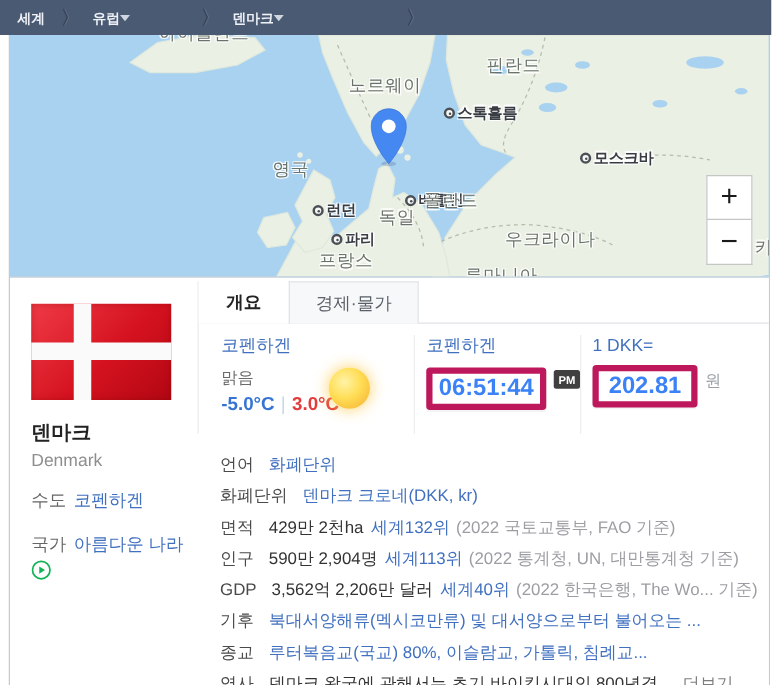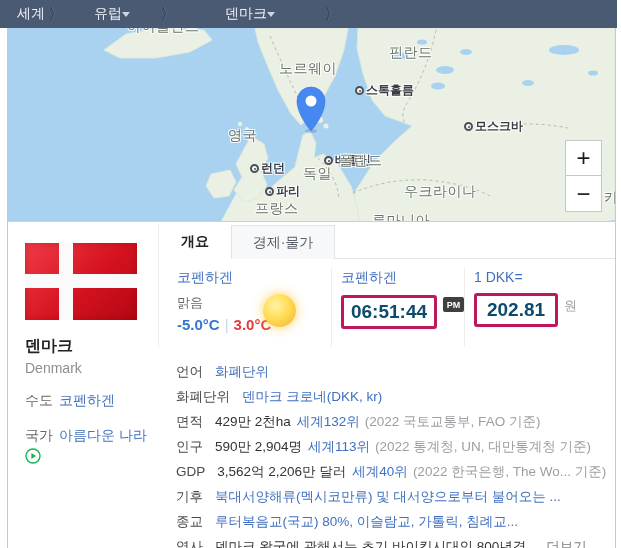--- a/index.html
+++ b/index.html
@@ -3,22 +3,22 @@
 <meta charset="utf-8">
 <style>
   * { margin:0; padding:0; box-sizing:border-box; }
   html,body { width:621px; height:548px; background:#fff; overflow:hidden;
     font-family:"Liberation Sans","DejaVu Sans",sans-serif; }
   .page { position:relative; width:621px; height:548px; }
 
   
   .topbar { position:absolute; left:0; top:0; width:617px; height:28px;
     background:#4b5a73; display:flex; align-items:center; }
-  .crumb { color:#eef1f6; font-size:14px; font-weight:400; height:28px;
-    display:flex; align-items:center; justify-content:center; cursor:pointer; }
+  .crumb { color:#eef1f6; font-size:11px; font-weight:700; height:28px;
+    display:flex; align-items:center; justify-content:flex-start; cursor:pointer; }
   .crumb.first { padding:0 0 0 14px; width:48px; }
   .crumb.w2 { width:96px; padding:0 10px 0 10px; }
   .crumb.w3 { width:148px; padding:0 10px 0 10px; }
   .sep { color:#39465a; font-size:15px; font-weight:700; width:16px; text-align:center;
     text-shadow:1px 0 0 #5c6a82; }
   .dd-arrow { width:0; height:0; border-left:4px solid transparent;
     border-right:4px solid transparent; border-top:5px solid #cfd6e0; }
 
   
   .frame { position:absolute; left:7px; top:28px; width:609px; height:520px;
@@ -75,23 +75,23 @@
   .wcell2 { width:133px; padding-left:9px; border-left:1px solid #ededed; }
   .wcell3 { flex:1; padding-left:9px; border-left:1px solid #ededed; }
   .wcity { font-size:14px; display:inline-block; margin-bottom:7px; }
   .wcond { font-size:13px; color:#6b6b6b; margin-bottom:4px; }
   .wtemps { font-size:15px; font-weight:700; }
   .t-low { color:#3675d4; } .t-sep { color:#c9d6e8; font-weight:400; padding:0 5px; }
   .t-high { color:#e23b3b; }
   .sun-icon { position:absolute; left:104px; top:26px; width:33px; height:33px; border-radius:50%;
     background:radial-gradient(circle at 38% 35%, #fff3a6 0%, #ffdd55 45%, #f4ae32 100%);
     box-shadow:0 0 12px rgba(255,205,80,.9); }
-  .valbox { width:96px; height:34px; border:3px solid #be185d; border-radius:3px;
+  .valbox { width:96px; height:34px; border:5px solid #be185d; border-radius:3px;
     background:#fff; display:flex; align-items:center; justify-content:center;
-    font-size:19px; font-weight:700; color:#0c4a6e; box-shadow:0 1px 1px rgba(0,0,0,.05); }
+    font-size:19px; font-weight:700; color:#3b82f6; box-shadow:0 1px 1px rgba(0,0,0,.05); }
   .boxrow { display:flex; margin-top:1px; }
   .pm-badge { width:21px; height:15px; background:#404040; border-radius:2px; color:#fff;
     font-size:9px; font-weight:700; display:flex; align-items:center; justify-content:center;
     margin:2px 0 0 6px; }
   .won { font-size:13px; color:#9aa0a6; margin:4px 0 0 6px; }
   .valbox.cur { width:84px; }
 
   .facts { margin:12px 0 0 18px; list-style:none; }
   .facts li { font-size:13.5px; line-height:25px; white-space:nowrap; }
   .f-label { color:#4a4a4a; margin-right:12px; }
@@ -176,21 +176,21 @@
           <div class="map-label country" style="left: 271px; top: 33px;"><span>노르웨이</span></div>
           <div class="map-label country" style="left: 381px; top: 17px;"><span>핀란드</span></div>
           <div class="map-label city" style="left: 347px; top: 55px;">
             <span class="city-dot"></span>
             <span>스톡홀름</span>
           </div>
           <div class="map-label city" style="left: 456px; top: 91px;">
             <span class="city-dot"></span>
             <span>모스크바</span>
           </div>
-          <div class="map-label country" style="left: 220px; top: 100px; text-align: right;"><span>영국</span></div>
+          <div class="map-label country" style="left: 210px; top: 100px; text-align: right;"><span>영국</span></div>
           <div class="map-label city" style="left: 242px; top: 133px;">
             <span class="city-dot"></span>
             <span>런던</span>
           </div>
           <div class="map-label city" style="left: 316px; top: 125px;">
             <span class="city-dot"></span>
             <span>베를린</span>
           </div>
           <div class="map-label country" style="left: 331px; top: 125px;"><span>폴란드</span></div>
           <div class="map-label country" style="left: 295px; top: 138px;"><span>독일</span></div>

